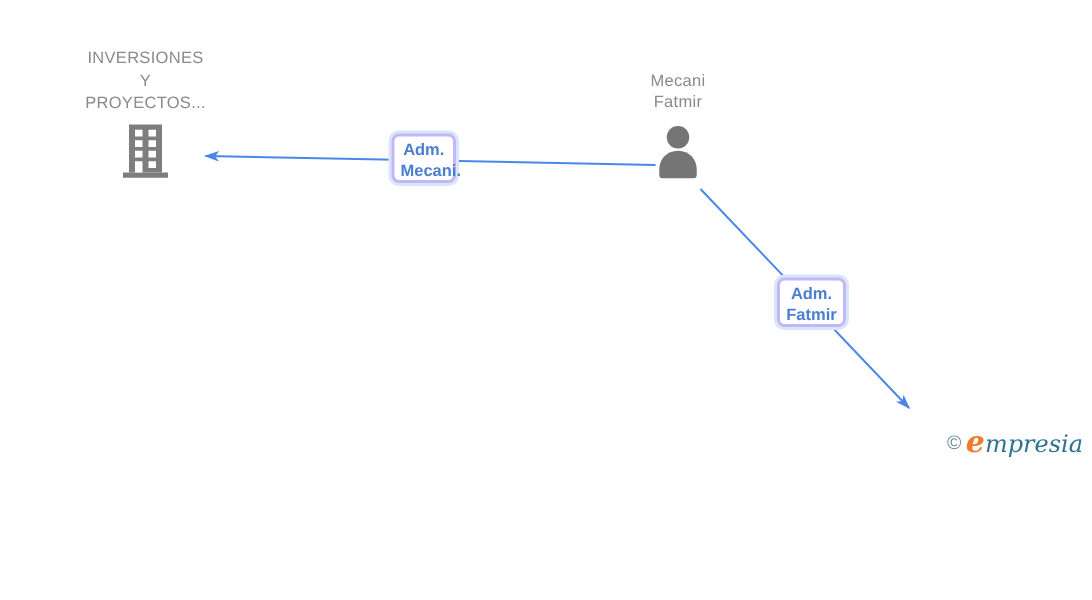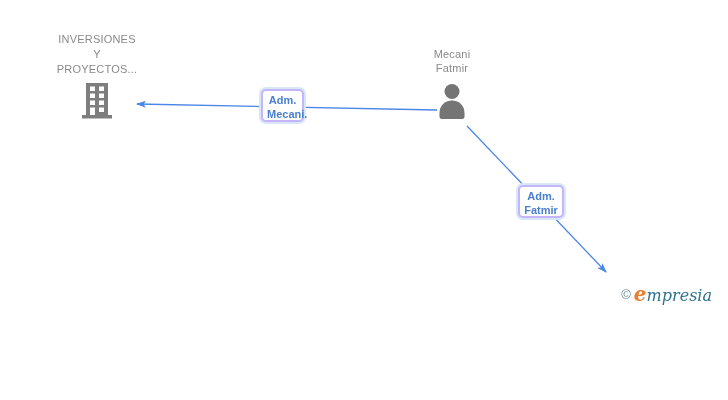--- a/index.html
+++ b/index.html
@@ -46,21 +46,21 @@
     box-shadow: 0 0 0 2px #d9e6f8;
     color: #4a7fd0;
     font-size: 11px;
     font-weight: bold;
     line-height: 14px;
     text-align: center;
     padding: 2px 4px;
   }
   #logo {
     position: absolute;
-    right: 16px;
+    right: 6px;
     bottom: 4px;
     z-index: 2;
     font-family: "DejaVu Serif", serif;
     font-style: italic;
     white-space: nowrap;
     cursor: pointer;
     text-align: center;
   }
   #logo .copy {
     font-family: "Liberation Sans", sans-serif;

